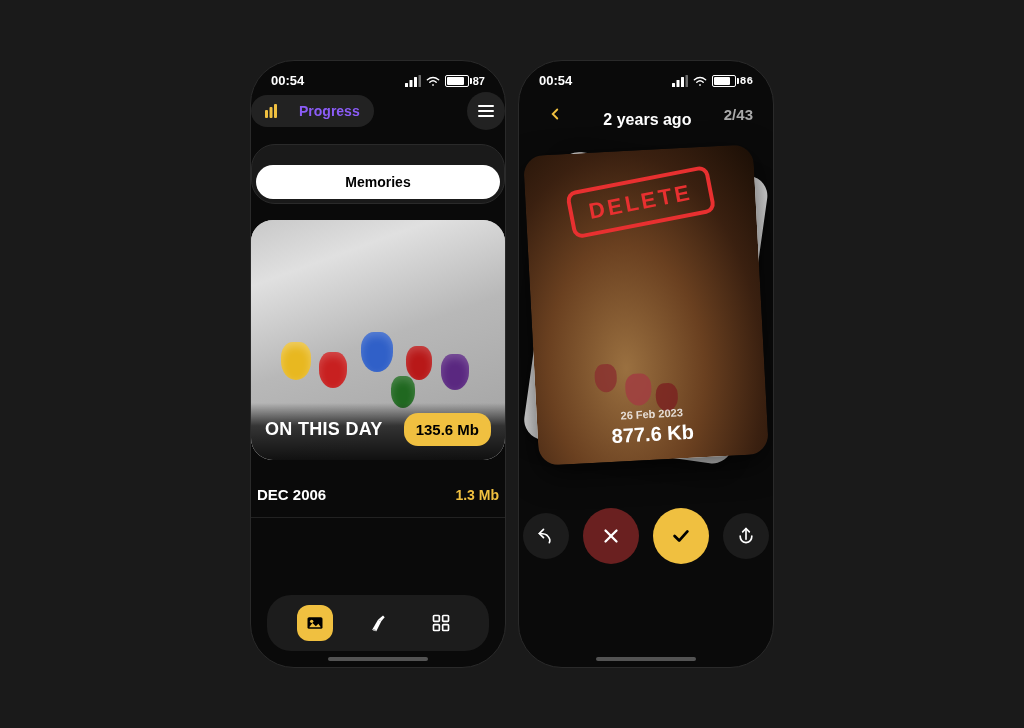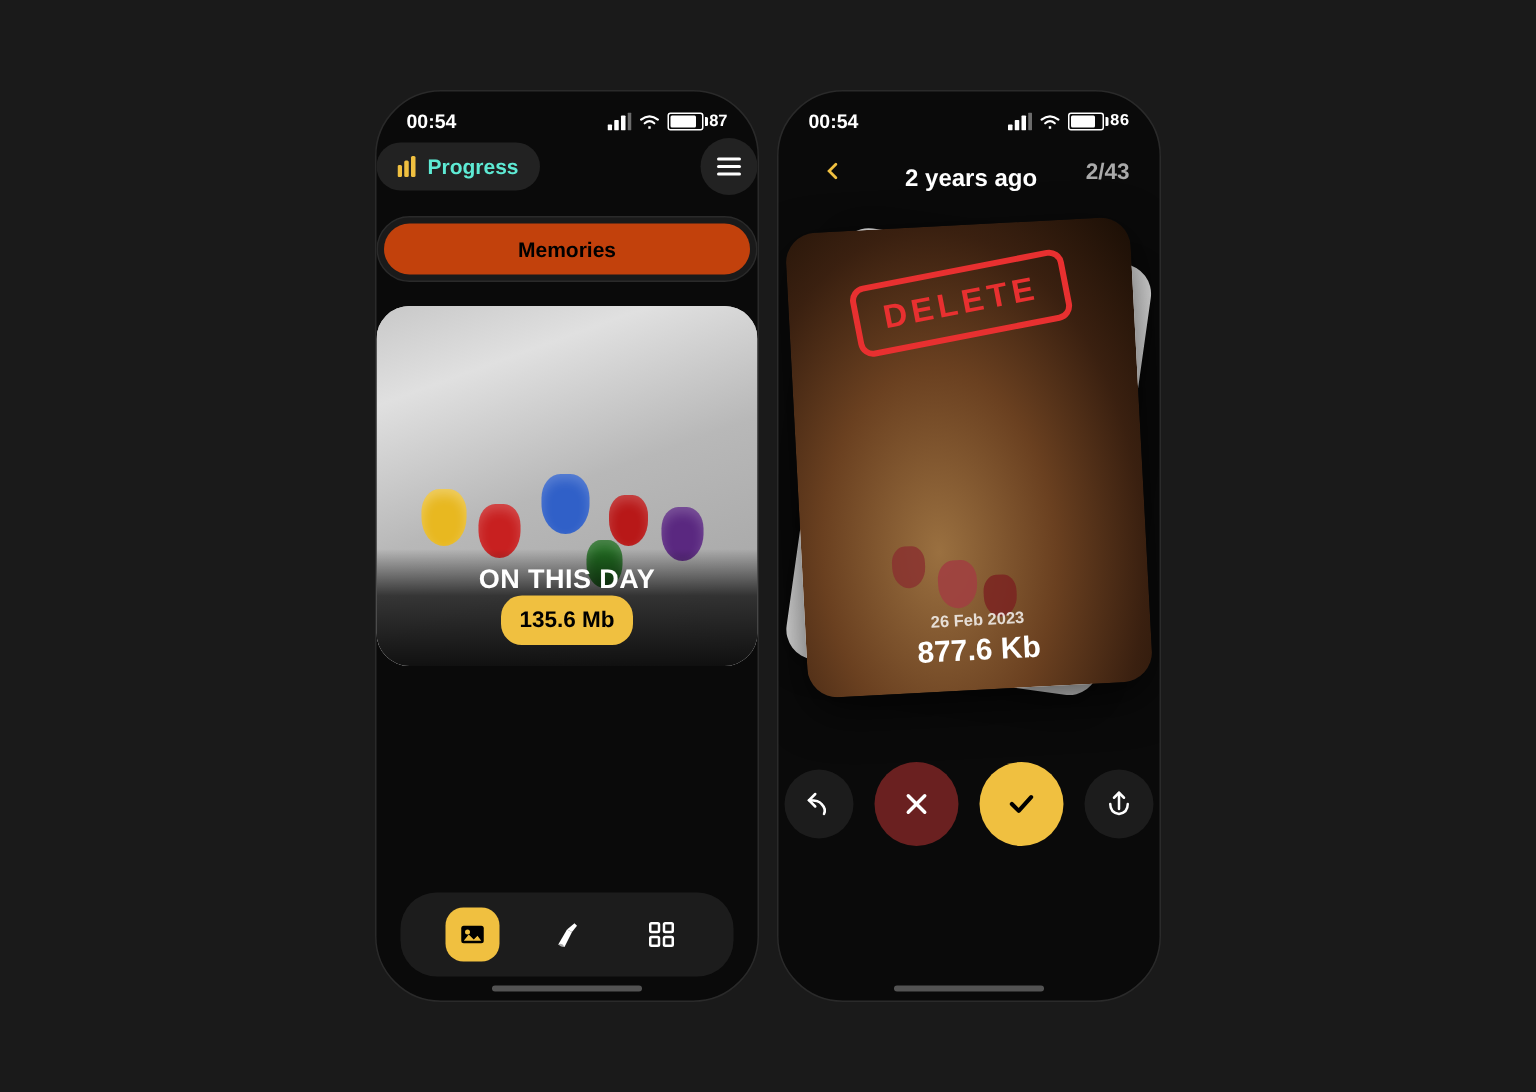--- a/index.html
+++ b/index.html
@@ -79,26 +79,26 @@
       justify-content: space-between;
       align-items: center;
       margin-bottom: 14px;
     }
 
     .progress-btn {
       background: #222;
       border: none;
       border-radius: 20px;
       padding: 8px 14px;
-      color: #5eead4;
+      color: #8b5cf6;
       font-size: 14px;
       font-weight: 600;
       display: flex;
       align-items: center;
-      gap: 6px;
+      gap: 20px;
       cursor: pointer;
     }
     .progress-btn .bar-icon {
       color: #f0c040;
       font-size: 14px;
     }
 
     .menu-btn {
       width: 38px;
       height: 38px;
@@ -129,22 +129,23 @@
     .tab {
       flex: 1;
       text-align: center;
       padding: 9px 12px;
       border-radius: 20px;
       font-size: 14px;
       font-weight: 700;
       cursor: pointer;
     }
     .tab.active {
-      background: #c2410c;
+      background: #ffffff;
       color: #000;
+      margin-top: 16px;
     }
     .tab.inactive {
       color: #aaa;
       position: relative;
     }
     .tab-dot {
       width: 6px;
       height: 6px;
       background: #f0c040;
       border-radius: 50%;
@@ -183,21 +184,20 @@
       font-size: 11px;
       font-weight: 600;
       letter-spacing: 0.5px;
       margin-bottom: 4px;
     }
 
     .card-bottom-row {
       display: flex;
       align-items: center;
       justify-content: space-between;
-      flex-direction: column;
     }
 
     .on-this-day {
       color: white;
       font-size: 18px;
       font-weight: 800;
       letter-spacing: 0.3px;
     }
 
     .size-badge {
@@ -414,20 +414,24 @@
         </div>
         <div class="card-overlay">
           <div class="card-bottom-row">
             <span class="on-this-day">ON THIS DAY</span>
             <span class="size-badge">135.6 Mb</span>
           </div>
         </div>
       </div>
 
       <div class="memory-list">
+        <div class="memory-row">
+          <span class="memory-row-label">DEC 2006</span>
+          <span class="memory-row-size">1.3 Mb</span>
+        </div>
       </div>
     </div>
 
     <div class="bottom-nav">
       <div class="nav-icon active">
         <svg width="20" height="20" viewBox="0 0 24 24" fill="black">
           <rect x="3" y="5" width="18" height="14" rx="2" fill="black"></rect>
           <circle cx="8" cy="10" r="2" fill="#f0c040"></circle>
           <path d="M5 17 L9 12 L13 16 L16 13 L19 17Z" fill="#f0c040"></path>
         </svg>

